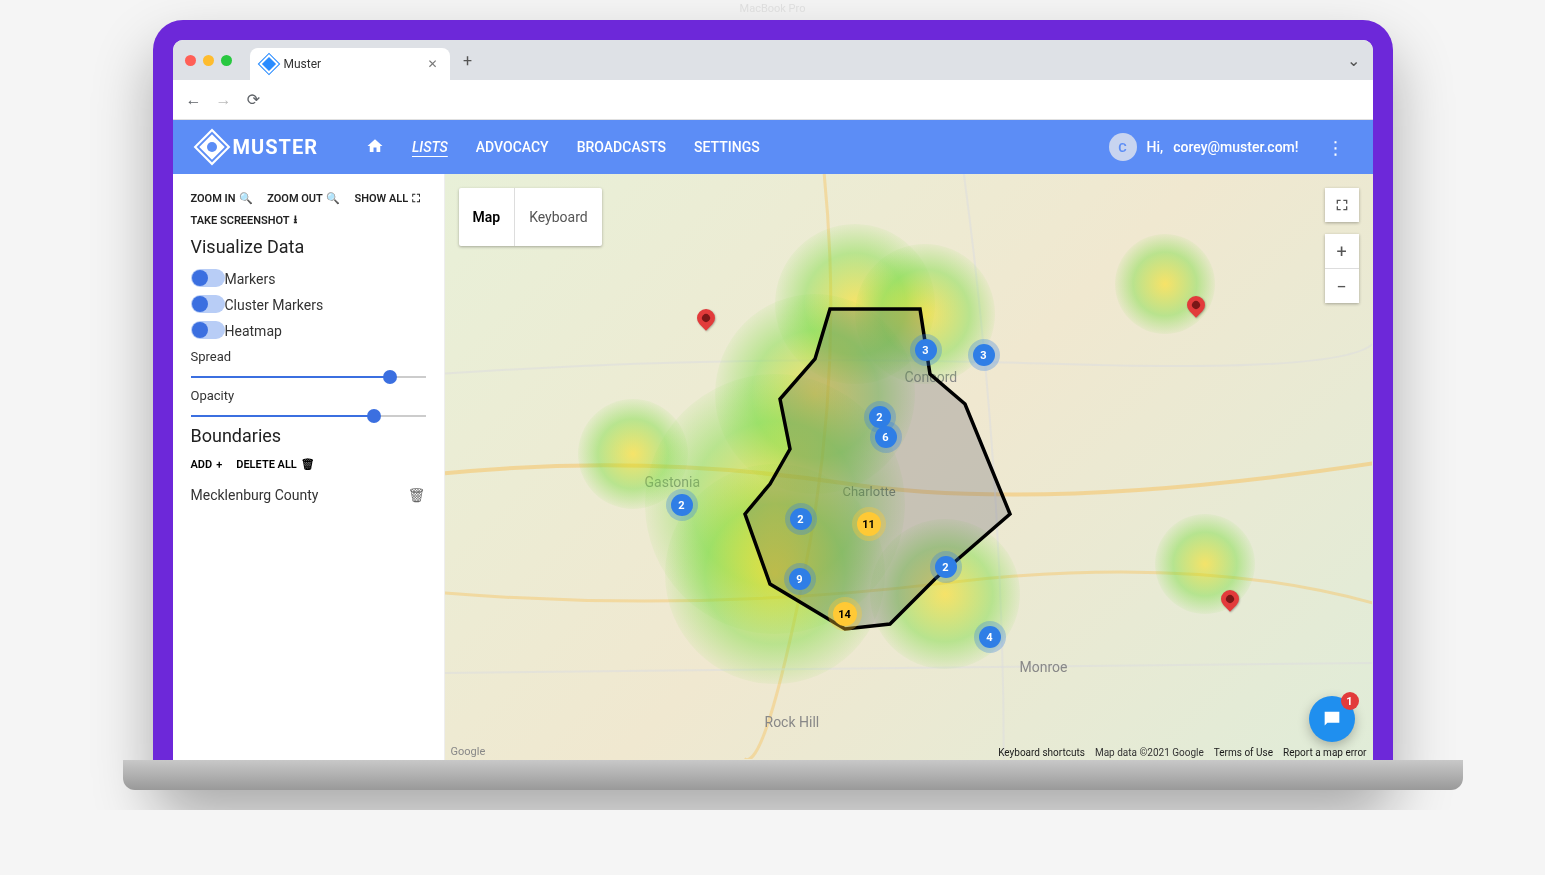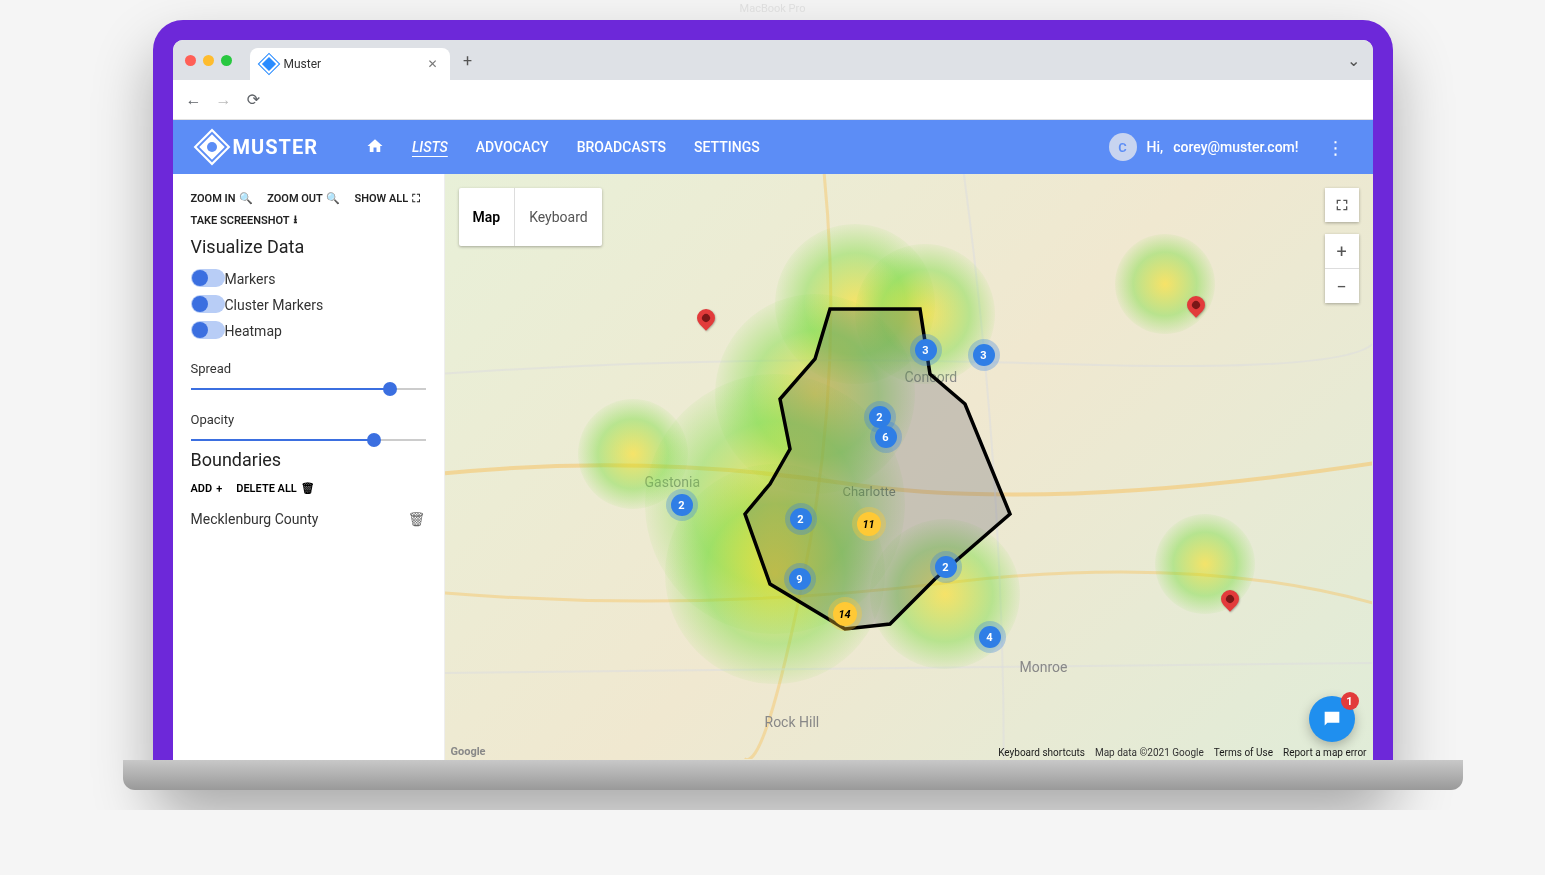--- a/index.html
+++ b/index.html
@@ -185,21 +185,21 @@
   font-size:14px; color:#333; margin: 8px 0;
 }
 .switch {
   width:34px; height:18px; border-radius:9px;
   background:#b8cdf6; position:relative; cursor:pointer;
 }
 .switch::after {
   content:''; position:absolute; width:16px; height:16px;
   background:#3b6fe0; border-radius:50%; top:1px; left:1px;
 }
-.slider-label { font-size:13px; color:#333; margin-top:22px; }
+.slider-label { font-size:13px; color:#333; margin-top:10px; }
 .slider {
   width:100%; height:2px; background:#3b6fe0;
   position:relative; margin:12px 0 8px 0;
 }
 .slider-continuation {
   position:absolute; top:0; right:0; height:2px; background:#ccc;
 }
 .slider-thumb {
   position:absolute; width:14px; height:14px;
   background:#3b6fe0; border-radius:50%; top:-6px;
@@ -257,40 +257,40 @@
   background: radial-gradient(circle, rgba(255,220,0,0.5) 0%, rgba(120,220,60,0.45) 45%, rgba(120,220,60,0.0) 75%);
   pointer-events:none;
 }
 .cluster {
   position:absolute; border-radius:50%;
   display:flex; align-items:center; justify-content:center;
   font-size:11px; font-weight:700; color:#000;
   box-shadow:0 0 0 4px rgba(255,255,255,0.4);
 }
 .cluster.blue { background:#2f7ee6; color:#fff; width:22px; height:22px; box-shadow:0 0 0 5px rgba(47,126,230,0.3); }
-.cluster.yellow { background:#ffc935; width:24px; height:24px; box-shadow:0 0 0 5px rgba(255,200,53,0.35);font-style:italic; }
+.cluster.yellow { background:#ffc935; width:24px; height:24px; box-shadow:0 0 0 5px rgba(255,200,53,0.35); }
 .pin {
   position:absolute; width:18px; height:18px;
   background:#e23b3b; border-radius:50% 50% 50% 0;
   transform: rotate(-45deg);
   box-shadow:0 1px 2px rgba(0,0,0,0.3);
 }
 .pin::after { content:''; position:absolute; inset:5px; background:#7a1717; border-radius:50%; }
 .map-roads {
   position:absolute; inset:0; pointer-events:none;
 }
 .map-attrib {
   position:absolute; bottom:2px; right:6px;
   font-size:10px; color:#333;
   display:flex; gap:10px;
 }
 .map-attrib .link { color:#1a1a1a;text-align:right; }
 .google-logo {
   position:absolute; bottom:2px; left:6px;
-  font-size:11px; color:#888; font-weight:700;
+  font-size:11px; color:#888; font-weight:400;
 }
 .chat-bubble {
   position:absolute; bottom:18px; right:18px;
   width:46px; height:46px; border-radius:50%;
   background:#1f8fef; display:flex; align-items:center; justify-content:center;
   box-shadow:0 4px 12px rgba(0,0,0,0.25);
 }
 .chat-bubble svg { width:22px; height:22px; }
 .chat-badge {
   position:absolute; top:-4px; right:-4px;

